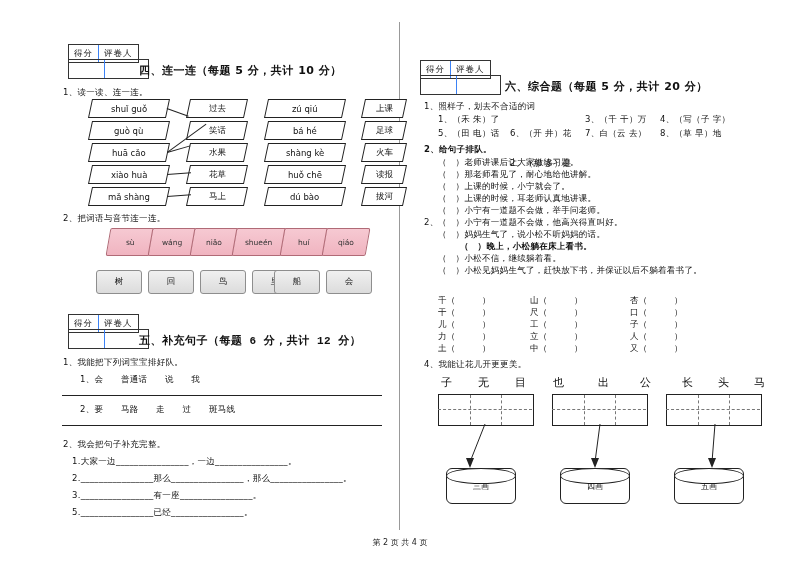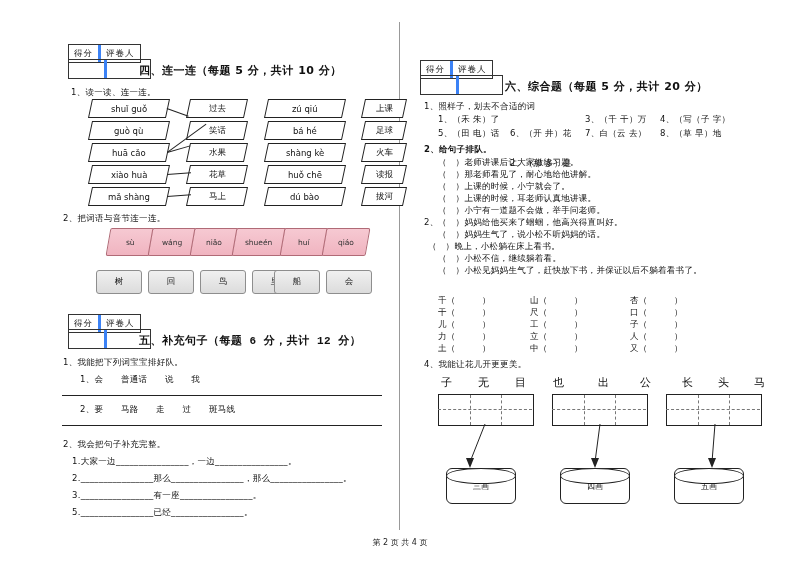--- a/index.html
+++ b/index.html
@@ -9,21 +9,21 @@
     font-family:"DejaVu Sans","Liberation Sans",sans-serif;
     color:#111;
     position:relative;
     overflow:hidden;
   }
   .page{position:absolute;left:0;top:0;width:800px;height:565px;}
   .divider{position:absolute;left:399px;top:22px;width:1px;height:508px;background:#999;}
 
   
   .scorebox{position:absolute;border:1px solid #333;display:flex;font-size:8.5px;}
-  .scorebox div{border-right:3px solid #3b82f6;padding:3px 5px 2px 5px;text-align:center;letter-spacing:1px;}
+  .scorebox div{border-right:1px solid #3b82f6;padding:3px 5px 2px 5px;text-align:center;letter-spacing:1px;}
   .scorebox div:last-child{border-right:none;}
   .scorebox .blankrow{height:13px;}
 
   .sec-title{position:absolute;font-size:11px;font-weight:bold;letter-spacing:0.5px;}
   .txt{position:absolute;font-size:8.5px;line-height:13px;letter-spacing:0.3px;white-space:nowrap;}
 
   
   .card{position:absolute;border:1px solid #222;background:#fff;font-size:8.5px;
         display:flex;align-items:center;justify-content:center;
         transform:skewX(-12deg);}
@@ -66,21 +66,21 @@
     <div>得分</div>
     <div>评卷人</div>
   </div>
   <div class="scorebox" style="left:68px;top:59px;">
     <div class="blankrow" style="width:25px;"></div>
     <div class="blankrow" style="width:33px;"></div>
   </div>
 
   <div class="sec-title" style="left:139px;top:63px;">四、连一连（每题 5 分，共计 10 分）</div>
 
-  <div class="txt" style="left:63px;top:86px;margin-left:8px;">1、读一读、连一连。</div>
+  <div class="txt" style="left:63px;top:86px;">1、读一读、连一连。</div>
 
   <div class="card" style="left:90px;top:99px;width:76px;height:17px;">
       <span>shuǐ guǒ</span>
     </div>
   <div class="card" style="left:90px;top:121px;width:76px;height:17px;">
       <span>guò qù</span>
     </div>
   <div class="card" style="left:90px;top:143px;width:76px;height:17px;">
       <span>huā cǎo</span>
     </div>
@@ -230,23 +230,23 @@
   <div class="txt" style="left:660px;top:127px;">8、（草 早）地</div>
 
   <div class="txt" style="left:424px;top:143px;font-weight:bold;">2、给句子排队。</div>
   <div class="txt" style="left:438px;top:156px;">（　）老师讲课后让大家做练习题。</div>
   <div class="txt" style="left:438px;top:168px;">（　）那老师看见了，耐心地给他讲解。</div>
   <div class="txt" style="left:438px;top:180px;">（　）上课的时候，小宁就会了。</div>
   <div class="txt" style="left:438px;top:192px;">（　）上课的时候，耳老师认真地讲课。</div>
   <div class="txt" style="left:438px;top:204px;">（　）小宁有一道题不会做，举手问老师。</div>
 
   <div class="txt" style="left:424px;top:216px;">2、</div>
-  <div class="txt" style="left:438px;top:216px;">（　）妈妈给他买来了蝈蝈，他高兴得直叫好。</div>
+  <div class="txt" style="left:438px;top:216px;">（　）小宁有一道题不会做，他高兴得直叫好。</div>
   <div class="txt" style="left:438px;top:228px;">（　）妈妈生气了，说小松不听妈妈的话。</div>
-  <div class="txt" style="left:428px;top:240px;">（　）晚上，小松躺在床上看书。</div>
+  <div class="txt" style="left:460px;top:240px;font-weight:bold;">（　）晚上，小松躺在床上看书。</div>
   <div class="txt" style="left:438px;top:252px;">（　）小松不信，继续躺着看。</div>
   <div class="txt" style="left:438px;top:264px;">（　）小松见妈妈生气了，赶快放下书，并保证以后不躺着看书了。</div>
 
 
   <div class="txt" style="left:438px;top:294px;">千（　　　）</div>
   <div class="txt" style="left:530px;top:294px;">山（　　　）</div>
   <div class="txt" style="left:630px;top:294px;">杏（　　　）</div>
 
   <div class="txt" style="left:438px;top:306px;">干（　　　）</div>
   <div class="txt" style="left:530px;top:306px;">尺（　　　）</div>

